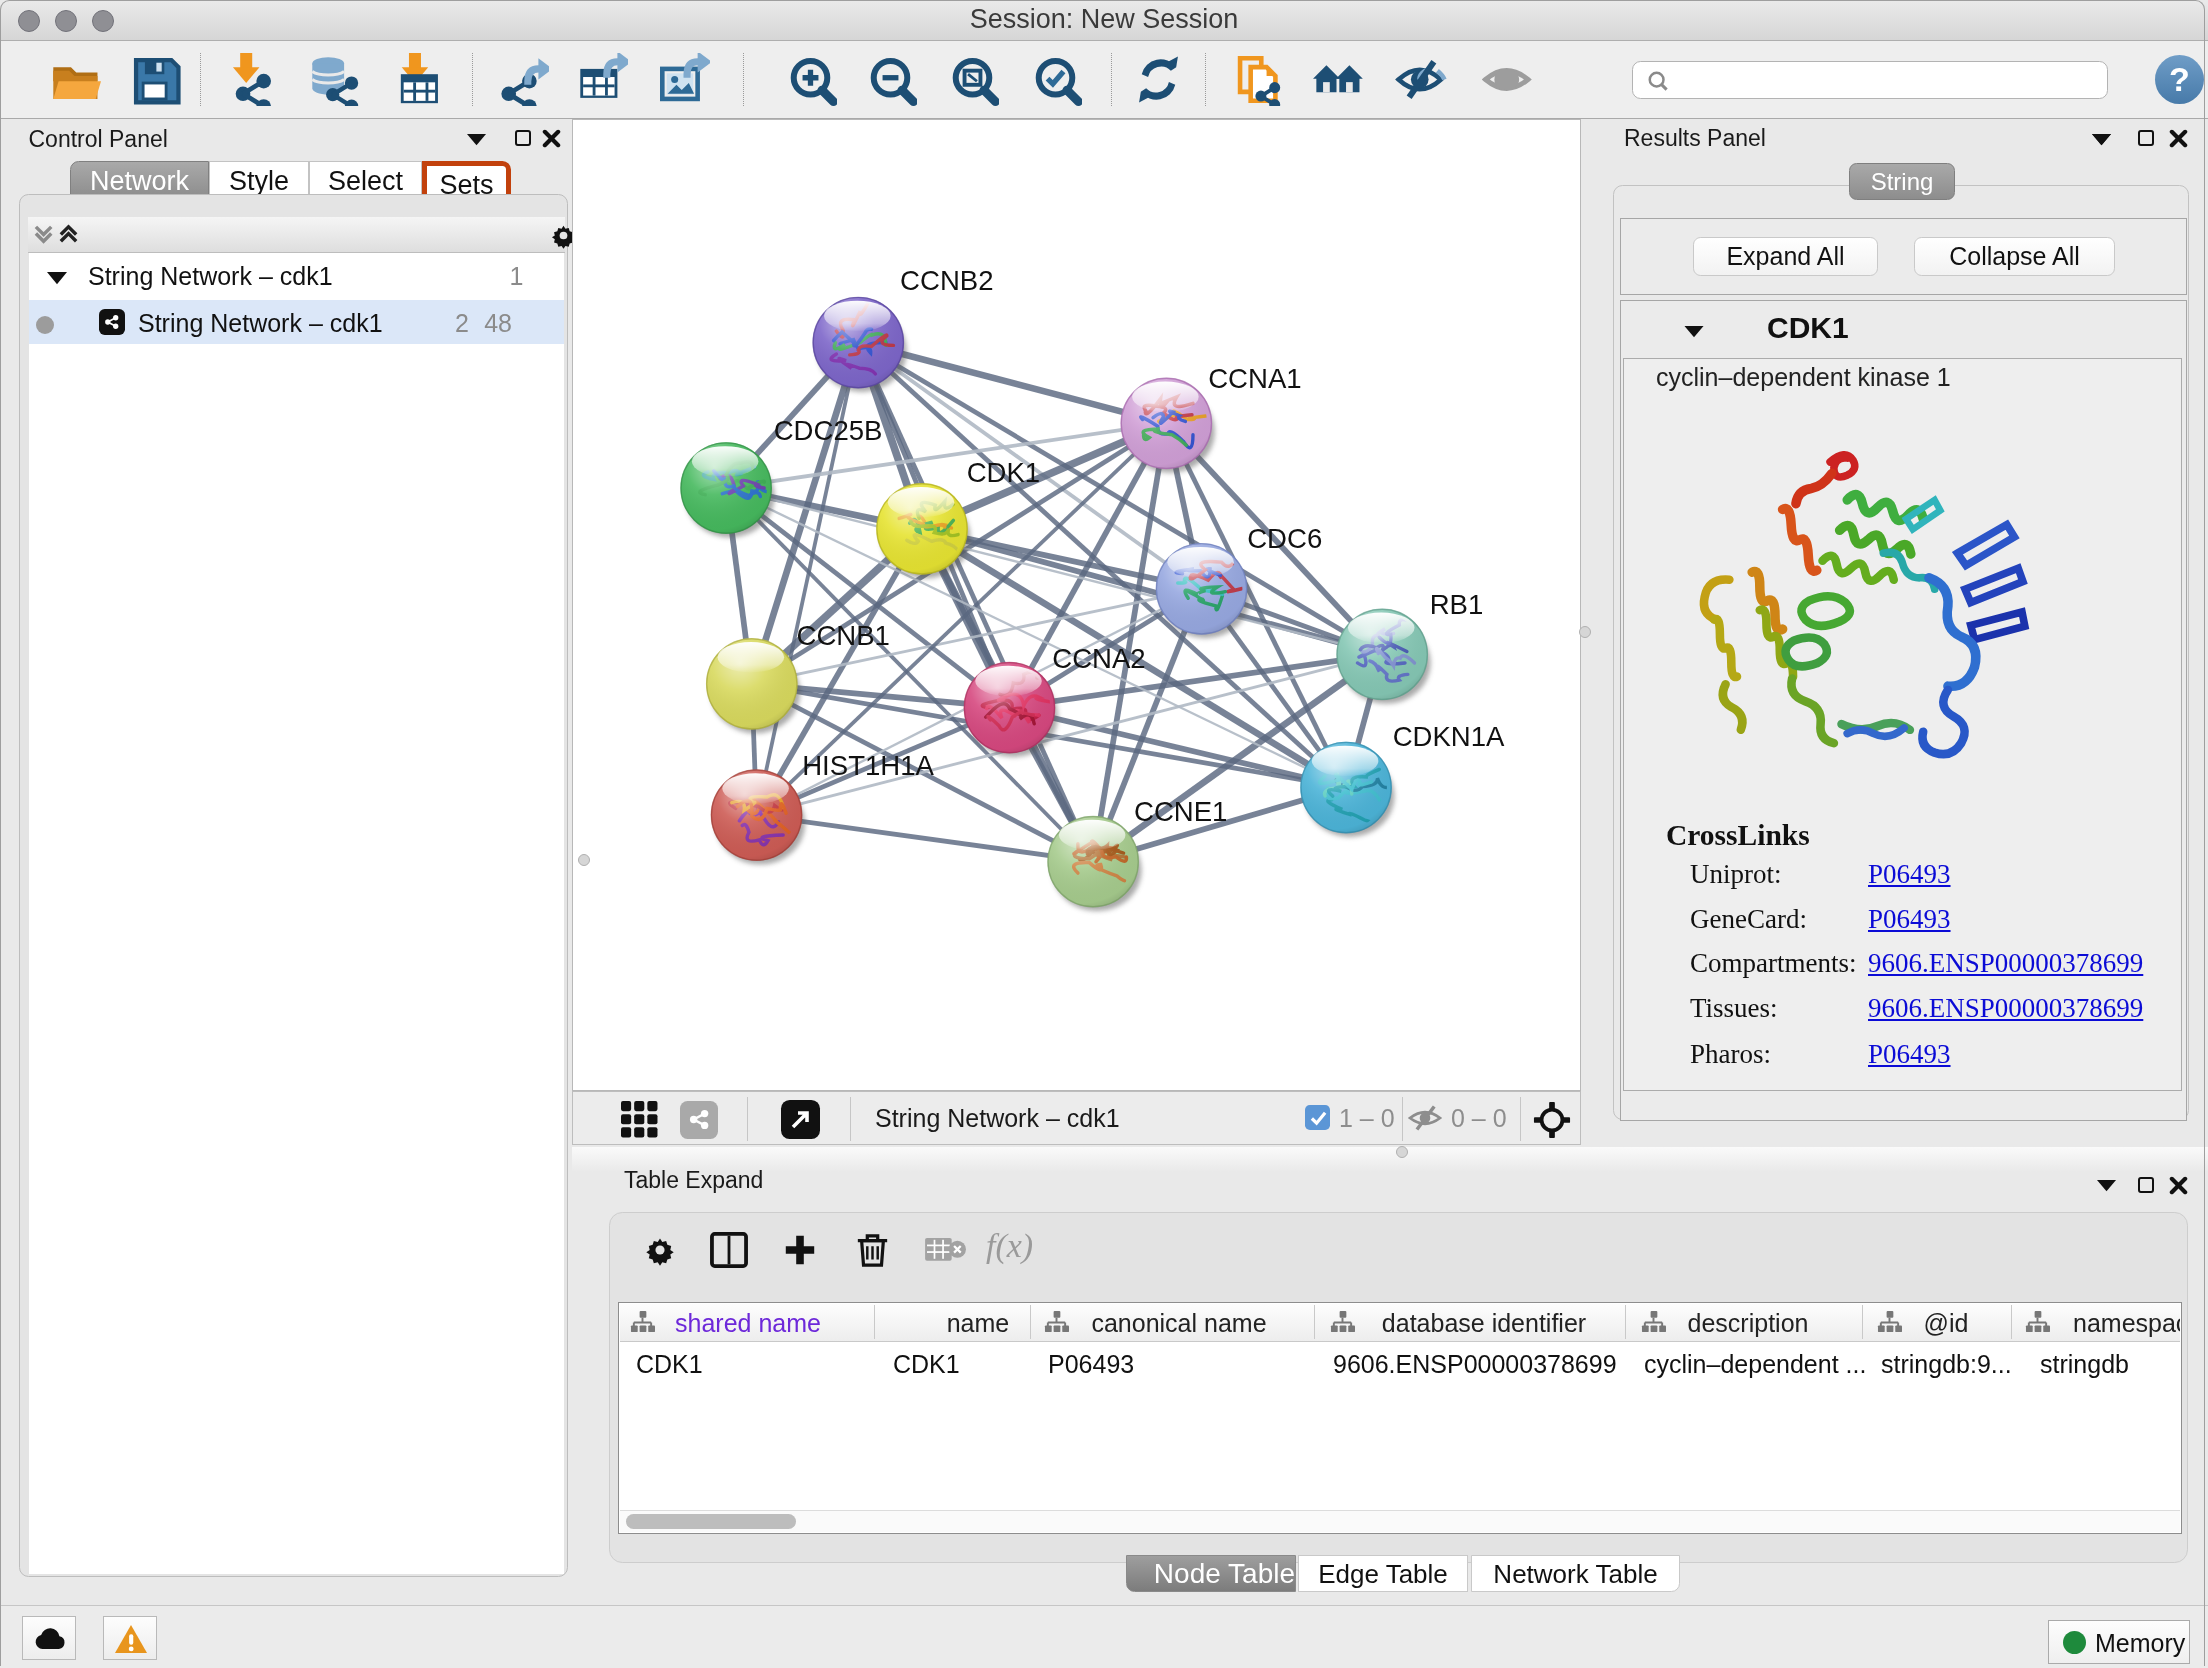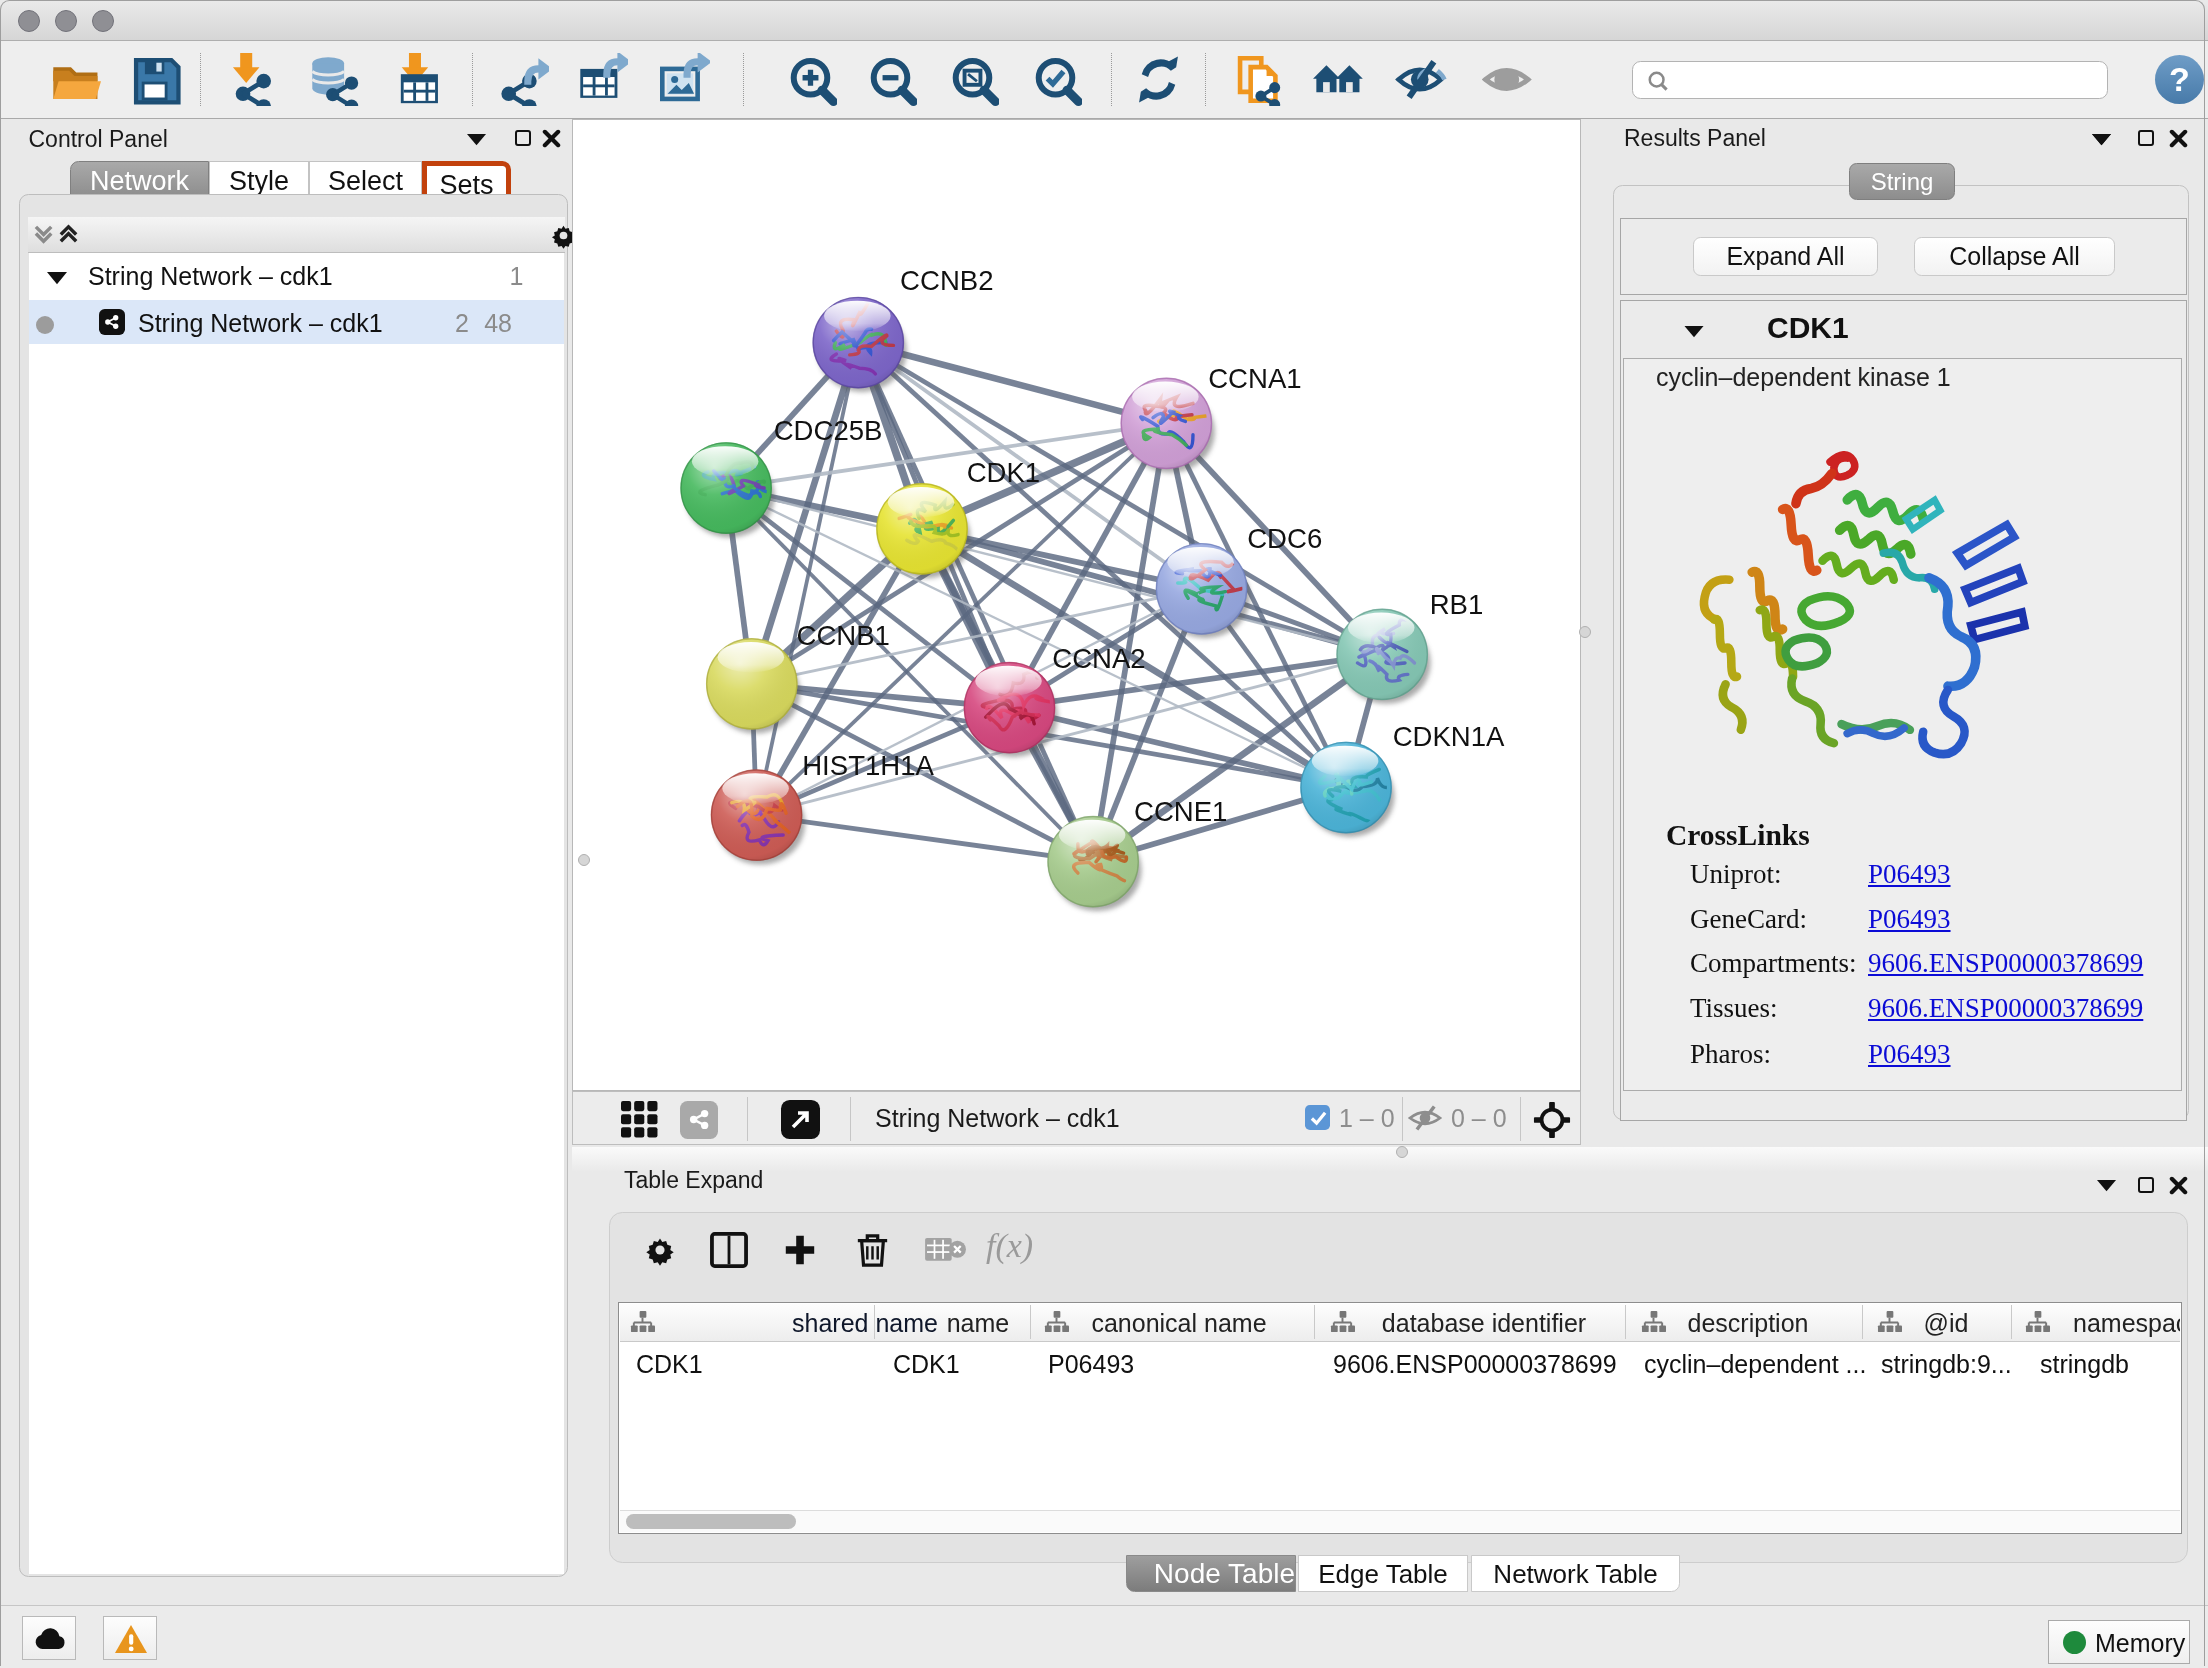--- a/index.html
+++ b/index.html
@@ -8,20 +8,21 @@
 .vsep{position:absolute;width:0;border-left:1.9px dotted #9a9a9a}
 .btn{background:linear-gradient(#ffffff,#f2f2f2);border:1.9px solid #c9c9c9;border-radius:7.6px;text-align:center;font-size:25px;color:#111}
 .link{color:#0b0bd6;text-decoration:underline}
 .serif{font-family:"Liberation Serif",serif;font-size:27px}
 </style></head><body>
 
 <div class="abs" style="left:0;top:0;width:2208px;height:41px;background:linear-gradient(#eaeaea,#d6d6d6);border-bottom:1.9px solid #aeaeae;border-radius:9.5px 9.5px 0 0">
   <div class="abs" style="left:18px;top:9.5px;width:22px;height:22px;border-radius:50%;background:#8f8f94;border:1px solid #72727a"></div>
   <div class="abs" style="left:55px;top:9.5px;width:22px;height:22px;border-radius:50%;background:#8f8f94;border:1px solid #72727a"></div>
   <div class="abs" style="left:92px;top:9.5px;width:22px;height:22px;border-radius:50%;background:#8f8f94;border:1px solid #72727a"></div>
+  <div class="abs" style="left:0;top:3.8px;width:2208px;text-align:center;font-size:27px;color:#3a3a3a">Session: New Session</div>
 </div>
 <div class="abs" style="left:0;top:0;width:2205px;height:1666px;border:1.9px solid #9e9e9e;border-bottom:none;border-radius:9.5px 9.5px 0 0;z-index:99;pointer-events:none"></div>
 
 <div class="abs" style="left:0;top:41px;width:2208px;height:78px;background:#eeeeee;border-bottom:1.9px solid #a9a9a9"></div>
 <svg class="abs" style="left:48px;top:53px" width="53" height="53" viewBox="0 0 30 30">
     <path d="M3 8 h10 l3 3 h12 v5 H3z" fill="#b06e14"></path>
     <path d="M3 10h9l3 3h13v13H3z" fill="#c87f1e"></path>
     <path d="M6 16h24l-3 10H3z" fill="#f5a73e"></path>
   </svg>
 <svg class="abs" style="left:129px;top:53px" width="53" height="53" viewBox="0 0 30 30">
@@ -659,21 +660,21 @@
 <div class="abs" style="left:620px;top:1304px;width:1560px;height:38px;background:linear-gradient(#fdfdfd,#ededed);border-bottom:1px solid #c9c9c9"></div>
 <svg class="abs" style="left:630px;top:1310px" width="25" height="25" viewBox="0 0 26 26">
     <g fill="#777">
       <rect x="10" y="1" width="7" height="7" rx="1"></rect>
       <rect x="1" y="16" width="7" height="7" rx="1"></rect>
       <rect x="10" y="16" width="7" height="7" rx="1"></rect>
       <rect x="19" y="16" width="7" height="7" rx="1"></rect>
       <path d="M13 8v5M4 13h18M4 13v4M22 13v4" stroke="#777" stroke-width="2" fill="none"></path>
     </g>
   </svg>
-<div class="abs" style="left:558px;top:1309px;width:380px;text-align:right;font-size:25px;color:#0f172a">shared name</div>
+<div class="abs" style="left:558px;top:1309px;width:380px;text-align:center;font-size:25px;color:#6d28d9">shared name</div>
 <div class="abs" style="left:874px;top:1305px;width:0;height:34px;border-left:1px solid #c9c9c9"></div>
 <div class="abs" style="left:788px;top:1309px;width:380px;text-align:center;font-size:25px;color:#222">name</div>
 <div class="abs" style="left:1030px;top:1305px;width:0;height:34px;border-left:1px solid #c9c9c9"></div>
 <svg class="abs" style="left:1044px;top:1310px" width="25" height="25" viewBox="0 0 26 26">
     <g fill="#777">
       <rect x="10" y="1" width="7" height="7" rx="1"></rect>
       <rect x="1" y="16" width="7" height="7" rx="1"></rect>
       <rect x="10" y="16" width="7" height="7" rx="1"></rect>
       <rect x="19" y="16" width="7" height="7" rx="1"></rect>
       <path d="M13 8v5M4 13h18M4 13v4M22 13v4" stroke="#777" stroke-width="2" fill="none"></path>

